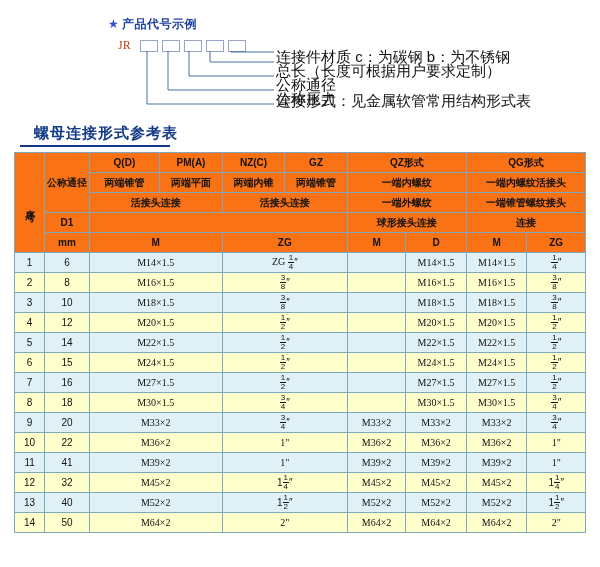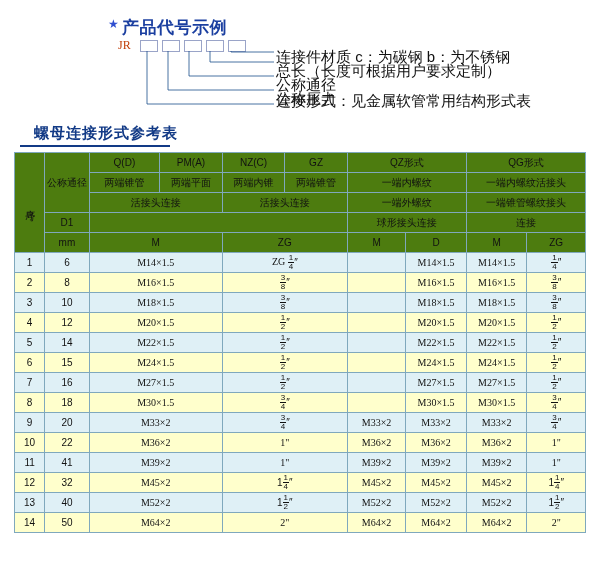--- a/index.html
+++ b/index.html
@@ -11,21 +11,21 @@
     font-size:11px;
     position:relative;
     overflow:hidden;
   }
   
   .legend{position:relative;height:112px;}
   .star{
     position:absolute;left:108px;top:18px;color:#2f4fd0;font-size:12px;line-height:12px;
   }
   .legend-title{
-    position:absolute;left:122px;top:16px;font-size:17px;font-weight:bold;color:#1b3fa0;
+    position:absolute;left:122px;top:16px;font-size:12px;font-weight:bold;color:#1b3fa0;
     letter-spacing:0.5px;
   }
   .jr{
     position:absolute;left:118px;top:38px;font-size:12px;color:#c2410c;font-family:"Liberation Serif",serif;
   }
   .boxes{position:absolute;left:140px;top:40px;}
   .boxes span{
     display:inline-block;width:16px;height:10px;border:1px solid #9aa4c8;background:#ffffff;margin-right:4px;
   }
   .lines{position:absolute;left:0;top:0;width:600px;height:112px;}
@@ -56,21 +56,21 @@
   table.main td{
     border:1px solid #7fa8bd;
     text-align:center;
     vertical-align:middle;
     font-size:10px;
     padding:1px 1px;
     height:17px;
     line-height:11px;
     color:#111;
   }
-  .hdr{background:#4d7c0f;font-weight:normal;}
+  .hdr{background:#f97316;font-weight:bold;}
   .rowA{background:#ffffcc;}
   .rowB{background:#dff0f6;}
   .serif{font-family:"Liberation Serif","DejaVu Serif",serif;}
   .frac{
     display:inline-block;vertical-align:middle;text-align:center;
     font-size:8px;line-height:8px;
   }
   .frac .n{display:block;border-bottom:1px solid #111;padding:0 1px;}
   .frac .d{display:block;padding:0 1px;}
   .mixed{display:inline-block;vertical-align:middle;}

